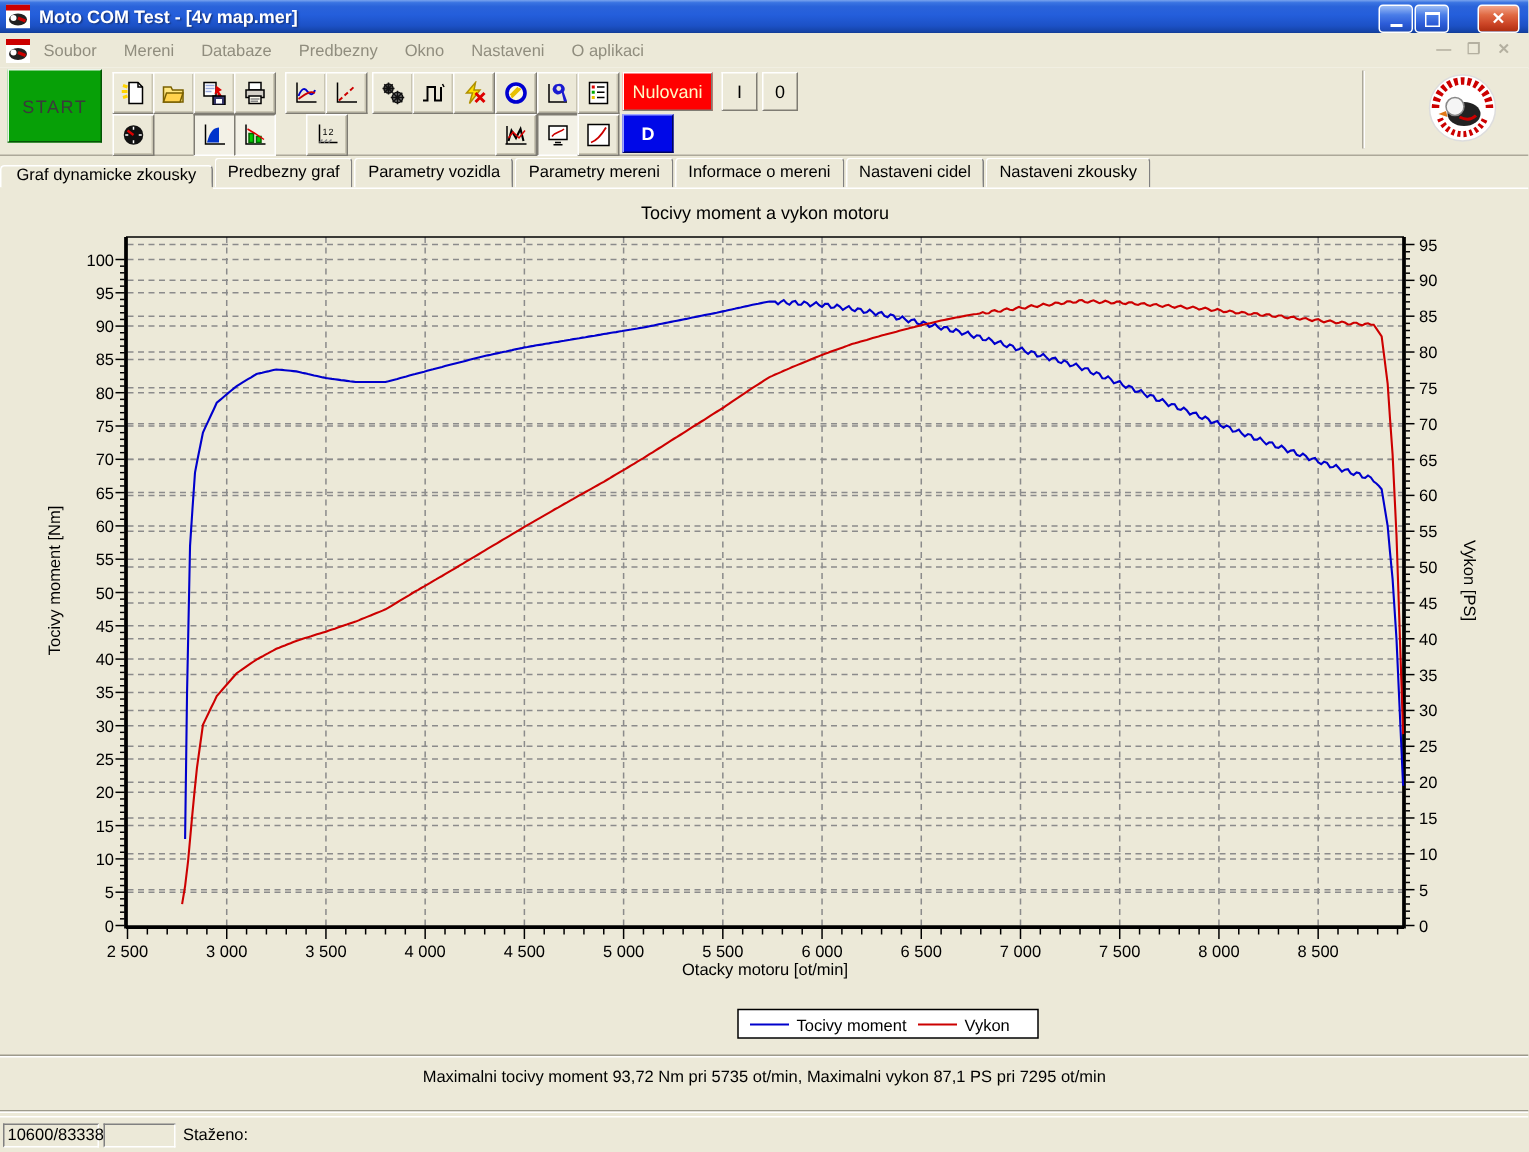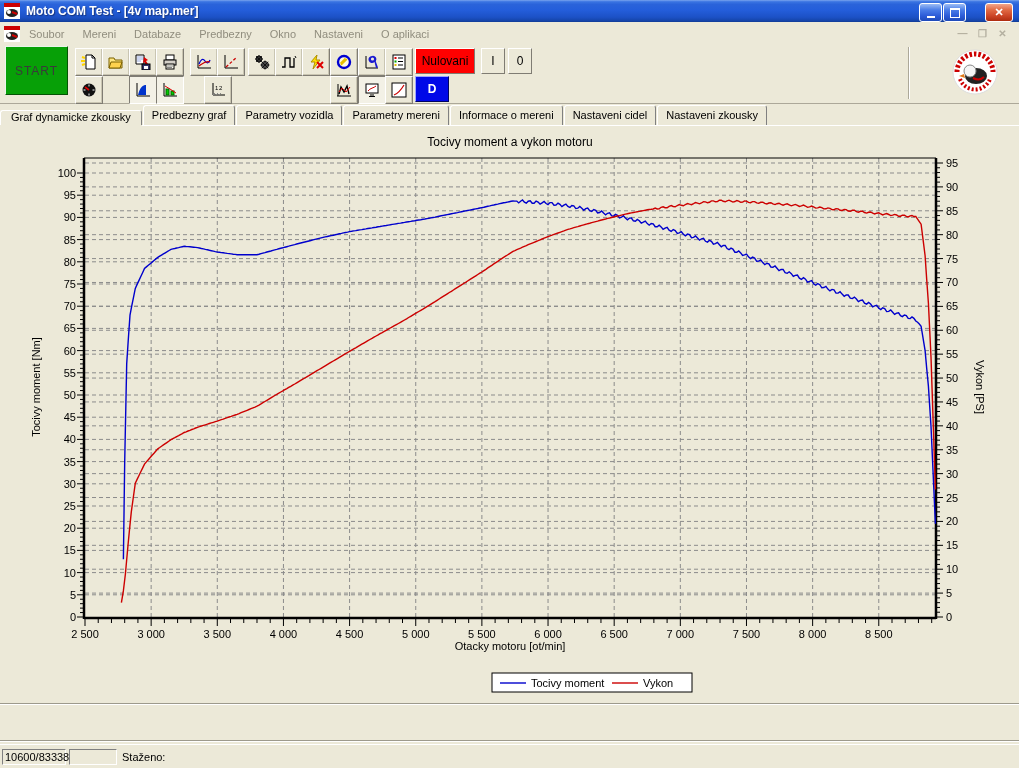--- a/index.html
+++ b/index.html
@@ -29,21 +29,21 @@
   
   #toolbar{position:absolute;left:0;top:45px;width:1019px;height:58px;background:#ece9d8;border-bottom:1px solid #aca899;}
   #start-btn{position:absolute;left:5px;top:1px;width:63px;height:49px;background:#07a007;
     border:1px solid;border-color:#e9f5e9 #045404 #045404 #e9f5e9;color:#3a3a3a;font-size:12px;
     display:flex;align-items:center;justify-content:center;letter-spacing:1px;}
   .tbtn{position:absolute;width:26px;height:26px;background:#ece9d8;
     border:1px solid;border-color:#fff #7f7c73 #7f7c73 #fff;box-shadow:inset -1px -1px 0 #c9c5b2;
     display:flex;align-items:center;justify-content:center;}
   .tbtn.pressed{border-color:#7f7c73 #fff #fff #7f7c73;box-shadow:none;background:#f3f1e6;}
   #nulovani-btn{position:absolute;left:415px;top:3px;width:60px;height:26px;background:#ff0000;
-    border:1px solid;border-color:#fff #7f7c73 #7f7c73 #fff;color:#000000;font-size:12px;
+    border:1px solid;border-color:#fff #7f7c73 #7f7c73 #fff;color:#fef9c3;font-size:12px;
     display:flex;align-items:center;justify-content:center;}
   .io-btn{position:absolute;top:3px;width:24px;height:26px;background:#ece9d8;
     border:1px solid;border-color:#fff #7f7c73 #7f7c73 #fff;color:#000;font-size:12px;
     display:flex;align-items:center;justify-content:center;}
   #d-btn{position:absolute;left:415px;top:31px;width:34px;height:26px;background:#0008e8;
     border:1px solid;border-color:#9ea6ff #000460 #000460 #9ea6ff;color:#fff;font-weight:bold;font-size:12px;
     display:flex;align-items:center;justify-content:center;}
   #logo-sep{position:absolute;left:908px;top:2px;width:1px;height:52px;background:#aca899;border-right:1px solid #fff;}
   #logo{position:absolute;left:948px;top:2px;width:54px;height:50px;}
 
@@ -671,20 +671,21 @@
       <path d="M123.4 434.3L124.7 336.6L126.7 238.9L128.3 214.5L130.0 190.1L131.7 181.2L133.5 172.3L135.3 163.4L137.1 159.4L139.0 155.4L140.8 151.5L142.7 147.5L144.5 143.5L146.4 141.9L148.3 140.3L150.2 138.7L152.1 137.1L154.0 135.5L155.9 133.9L157.8 132.4L159.7 131.2L161.5 130.1L163.4 128.9L165.3 127.8L167.2 126.7L169.1 125.5L171.0 124.4L172.9 123.9L174.8 123.5L176.7 123.0L178.6 122.6L180.4 122.1L182.3 121.7L184.2 121.3L186.1 121.5L188.0 121.6L189.9 121.8L191.8 122.0L193.7 122.2L195.6 122.4L197.5 122.6L199.4 123.0L201.4 123.5L203.4 123.9L205.4 124.4L207.4 124.8L209.4 125.3L211.3 125.7L213.3 126.1L215.3 126.6L217.3 127.0L219.3 127.3L221.3 127.6L223.2 127.8L225.2 128.1L227.2 128.4L229.2 128.6L231.2 128.9L233.2 129.2L235.2 129.4L237.1 129.7L239.1 129.7L241.1 129.7L243.1 129.7L245.1 129.7L247.1 129.7L249.0 129.7L251.0 129.7L253.0 129.7L255.0 129.7L257.0 129.7L259.0 129.2L261.0 128.6L262.9 128.1L264.9 127.6L266.9 127.0L268.9 126.5L270.9 126.0L272.9 125.4L274.8 124.9L276.8 124.4L278.8 123.8L280.8 123.3L282.8 122.8L284.8 122.2L286.8 121.7L288.7 121.2L290.7 120.6L292.7 120.1L294.7 119.6L296.7 119.0L298.7 118.5L300.7 118.0L302.8 117.5L304.8 117.0L306.8 116.5L308.9 116.0L310.9 115.5L313.0 114.9L315.0 114.4L317.0 113.9L319.1 113.4L321.1 112.9L323.1 112.4L325.2 111.9L327.2 111.5L329.2 111.0L331.3 110.6L333.3 110.2L335.3 109.7L337.4 109.3L339.4 108.8L341.5 108.4L343.5 107.9L345.5 107.5L347.6 107.1L349.6 106.6L351.6 106.3L353.7 105.9L355.7 105.6L357.7 105.2L359.8 104.9L361.8 104.6L363.8 104.2L365.9 103.9L367.9 103.5L369.9 103.2L372.0 102.9L374.0 102.5L376.1 102.2L378.1 101.8L380.1 101.5L382.2 101.1L384.2 100.8L386.2 100.5L388.3 100.1L390.3 99.8L392.3 99.4L394.4 99.1L396.4 98.8L398.4 98.4L400.5 98.1L402.5 97.7L404.5 97.4L406.6 97.0L408.6 96.7L410.7 96.4L412.7 96.0L414.7 95.7L416.8 95.3L418.8 95.0L420.8 94.7L422.9 94.3L424.9 94.0L426.9 93.6L429.0 93.3L431.0 92.9L433.0 92.5L435.1 92.1L437.1 91.6L439.1 91.2L441.2 90.8L443.2 90.4L445.3 90.0L447.3 89.6L449.3 89.2L451.4 88.8L453.4 88.4L455.4 88.0L457.5 87.6L459.5 87.1L461.5 86.7L463.6 86.3L465.6 85.9L467.6 85.5L469.7 85.1L471.7 84.7L473.7 84.3L475.8 83.9L477.8 83.5L479.9 83.0L481.9 82.6L483.9 82.2L485.9 81.7L487.8 81.3L489.8 80.9L491.8 80.4L493.8 80.0L495.8 79.5L497.8 79.1L499.7 78.6L501.7 78.2L503.6 77.8L505.5 77.5L507.4 77.1L509.2 76.7L511.1 76.3L513.0 76.0L514.9 76.1L516.8 76.1L518.7 77.9L520.6 76.2L522.5 75.0L524.4 77.1L526.3 78.2L528.2 76.2L530.2 75.7L532.2 78.2L534.1 78.2L536.1 76.0L538.1 77.0L540.1 79.2L542.1 77.9L544.1 76.4L546.1 78.5L548.0 79.6L550.0 77.6L552.0 77.6L554.0 80.2L556.0 80.0L558.0 78.1L559.9 79.4L561.9 81.6L563.9 80.2L565.9 79.1L567.9 81.4L569.9 82.5L571.8 80.6L573.8 80.9L575.8 83.6L577.8 83.2L579.8 81.5L581.8 83.2L583.8 85.2L585.7 83.7L587.7 83.0L589.7 85.6L591.7 86.5L593.7 84.6L595.7 85.3L597.6 88.0L599.6 87.5L601.6 86.0L603.6 88.0L605.6 89.9L607.6 88.3L609.6 87.9L611.5 90.7L613.5 91.3L615.5 89.4L617.5 90.4L619.5 93.0L621.5 92.2L623.4 90.8L625.4 93.1L627.4 94.8L629.4 93.1L631.4 93.0L633.4 95.8L635.4 96.2L637.3 94.4L639.3 95.7L641.3 98.2L643.3 97.2L645.3 96.1L647.3 98.6L649.2 100.2L651.2 98.5L653.2 98.8L655.2 101.7L657.2 101.8L659.2 100.2L661.1 101.9L663.1 104.3L665.1 103.2L667.1 102.4L669.1 105.2L671.2 106.4L673.2 104.6L675.2 105.6L677.3 108.5L679.3 107.8L681.3 106.7L683.4 109.3L685.4 110.9L687.5 109.1L689.5 109.7L691.5 112.7L693.6 112.4L695.5 111.0L697.5 113.1L699.5 115.2L701.5 113.8L703.5 113.4L705.5 116.3L707.5 117.1L709.4 115.3L711.4 116.4L713.4 119.2L715.4 118.6L717.4 117.4L719.4 119.7L721.3 121.8L723.2 120.5L725.2 120.5L727.1 123.5L729.0 124.7L731.0 123.1L732.9 124.1L734.9 127.2L736.8 127.3L738.7 125.9L740.7 127.9L742.6 130.5L744.5 129.8L746.5 129.0L748.5 131.9L750.5 133.6L752.6 132.1L754.6 133.1L756.7 136.3L758.7 136.1L760.7 135.0L762.8 137.6L764.8 139.7L766.8 138.3L768.9 138.8L770.9 142.1L772.9 142.3L775.0 141.0L777.0 143.3L779.0 145.7L781.1 144.4L783.1 144.5L785.1 147.7L787.2 148.3L789.2 146.8L791.3 148.7L793.3 151.4L795.3 150.4L797.4 150.1L799.4 153.2L801.4 154.3L803.5 152.7L805.5 154.2L807.5 157.1L809.6 156.4L811.6 155.7L813.6 158.7L815.7 160.2L817.7 158.6L819.8 159.7L821.8 162.8L823.8 162.5L825.9 161.4L827.9 164.1L829.9 165.9L832.0 164.4L834.0 164.9L836.0 168.1L838.1 168.1L840.1 166.7L842.1 169.1L844.2 171.3L846.2 169.9L848.2 170.0L850.3 173.2L852.3 173.6L854.4 172.1L856.4 174.0L858.4 176.6L860.5 175.4L862.5 175.1L864.5 178.2L866.6 179.1L868.6 177.4L870.6 179.0L872.7 181.8L874.7 180.9L876.7 180.3L878.8 183.2L880.8 184.5L882.7 182.8L884.7 183.6L886.7 186.6L888.7 186.4L890.7 185.0L892.7 187.2L894.6 189.4L896.6 188.1L898.6 187.8L900.5 190.6L902.4 191.6L904.4 190.0L906.3 190.5L908.2 193.4L910.1 193.6L912.0 192.0L913.9 193.3L915.8 196.0L917.6 197.3L919.3 199.0L921.1 201.2L923.1 213.4L925.1 225.6L926.7 243.4L928.4 261.1L931.0 301.1L933.0 345.5L934.6 381.0L935.4 398.8" fill="none" stroke="#0000cc" stroke-width="1.4"></path>
       <path d="M121.4 477.7L123.4 465.7L125.4 449.0L128.0 420.3L129.6 403.6L131.3 386.9L133.3 372.5L135.3 358.2L137.1 354.4L139.0 350.5L140.8 346.7L142.7 342.9L144.5 339.1L146.4 336.9L148.3 334.7L150.2 332.5L152.1 330.3L154.0 328.2L155.9 326.0L157.8 323.8L159.7 322.5L161.5 321.2L163.4 319.9L165.3 318.6L167.2 317.3L169.1 316.0L171.0 314.7L172.9 313.7L174.8 312.7L176.7 311.6L178.6 310.6L180.4 309.6L182.3 308.6L184.2 307.5L186.1 306.8L188.0 306.0L189.9 305.3L191.8 304.5L193.7 303.8L195.6 303.0L197.5 302.3L199.4 301.7L201.4 301.0L203.4 300.4L205.4 299.8L207.4 299.2L209.4 298.5L211.3 297.9L213.3 297.3L215.3 296.7L217.3 296.1L219.3 295.4L221.3 294.7L223.2 294.1L225.2 293.4L227.2 292.7L229.2 292.0L231.2 291.4L233.2 290.7L235.2 290.0L237.1 289.4L239.1 288.6L241.1 287.7L243.1 286.9L245.1 286.1L247.1 285.3L249.0 284.5L251.0 283.7L253.0 282.9L255.0 282.1L257.0 281.2L259.0 280.1L261.0 278.9L262.9 277.7L264.9 276.5L266.9 275.3L268.9 274.1L270.9 272.9L272.9 271.7L274.8 270.5L276.8 269.3L278.8 268.2L280.8 267.0L282.8 265.9L284.8 264.7L286.8 263.6L288.7 262.4L290.7 261.3L292.7 260.1L294.7 259.0L296.7 257.8L298.7 256.6L300.7 255.4L302.8 254.2L304.8 253.0L306.8 251.8L308.9 250.6L310.9 249.3L313.0 248.1L315.0 246.9L317.0 245.7L319.1 244.5L321.1 243.3L323.1 242.1L325.2 240.8L327.2 239.6L329.2 238.4L331.3 237.2L333.3 236.0L335.3 234.8L337.4 233.6L339.4 232.4L341.5 231.1L343.5 229.9L345.5 228.7L347.6 227.5L349.6 226.3L351.6 225.1L353.7 223.9L355.7 222.8L357.7 221.6L359.8 220.4L361.8 219.2L363.8 218.1L365.9 216.9L367.9 215.7L369.9 214.5L372.0 213.4L374.0 212.2L376.1 211.0L378.1 209.9L380.1 208.7L382.2 207.6L384.2 206.4L386.2 205.3L388.3 204.2L390.3 203.0L392.3 201.9L394.4 200.7L396.4 199.6L398.4 198.5L400.5 197.3L402.5 196.2L404.5 195.0L406.6 193.8L408.6 192.5L410.7 191.3L412.7 190.1L414.7 188.9L416.8 187.7L418.8 186.5L420.8 185.3L422.9 184.1L424.9 182.8L426.9 181.6L429.0 180.4L431.0 179.1L433.0 177.8L435.1 176.6L437.1 175.3L439.1 174.0L441.2 172.7L443.2 171.4L445.3 170.1L447.3 168.8L449.3 167.5L451.4 166.3L453.4 165.0L455.4 163.7L457.5 162.4L459.5 161.1L461.5 159.8L463.6 158.5L465.6 157.3L467.6 156.0L469.7 154.7L471.7 153.4L473.7 152.1L475.8 150.8L477.8 149.5L479.9 148.2L481.9 147.0L483.9 145.6L485.9 144.3L487.8 142.9L489.8 141.6L491.8 140.3L493.8 138.9L495.8 137.6L497.8 136.3L499.7 134.9L501.7 133.6L503.6 132.4L505.5 131.2L507.4 130.0L509.2 128.8L511.1 127.6L513.0 126.4L514.9 125.6L516.8 124.7L518.7 123.9L520.6 123.1L522.5 122.2L524.4 121.4L526.3 120.6L528.2 119.7L530.2 118.9L532.2 118.1L534.1 117.3L536.1 116.5L538.1 115.7L540.1 114.8L542.1 114.0L544.1 113.2L546.1 112.4L548.0 111.6L550.0 110.9L552.0 110.2L554.0 109.4L556.0 108.7L558.0 108.0L559.9 107.3L561.9 106.6L563.9 105.9L565.9 105.1L567.9 104.4L569.9 103.9L571.8 103.3L573.8 102.7L575.8 102.1L577.8 101.6L579.8 101.0L581.8 100.4L583.8 99.8L585.7 99.3L587.7 98.7L589.7 98.2L591.7 97.6L593.7 97.1L595.7 96.6L597.6 96.1L599.6 95.5L601.6 95.0L603.6 94.5L605.6 94.0L607.6 93.4L609.6 93.0L611.5 92.5L613.5 92.0L615.5 91.5L617.5 91.0L619.5 90.6L621.5 90.1L623.4 89.6L625.4 89.1L627.4 88.7L629.4 88.3L631.4 87.9L633.4 87.5L635.4 87.1L637.3 86.7L639.3 86.4L641.3 86.0L643.3 85.6L645.3 85.2L647.3 84.8L649.2 84.5L651.2 84.3L653.2 84.0L655.2 83.1L657.2 84.0L659.2 83.8L661.1 82.3L663.1 81.8L665.1 82.7L667.1 82.8L669.1 81.4L671.2 80.6L673.2 81.5L675.2 81.8L677.3 80.5L679.3 79.6L681.3 80.3L683.4 80.8L685.4 79.5L687.5 78.5L689.5 79.2L691.5 79.7L693.6 78.6L695.5 77.5L697.5 78.1L699.5 78.8L701.5 78.0L703.5 76.7L705.5 76.9L707.5 77.8L709.4 77.3L711.4 75.9L713.4 75.9L715.4 76.8L717.4 76.6L719.4 75.2L721.3 75.1L723.2 76.3L725.2 76.8L727.1 75.8L729.0 75.2L731.0 76.2L732.9 77.1L734.9 76.5L736.8 75.5L738.7 76.1L740.7 77.3L742.6 77.1L744.5 76.0L746.5 76.1L748.5 77.4L750.5 77.7L752.6 76.6L754.6 76.6L756.7 77.9L758.7 78.3L760.7 77.3L762.8 77.1L764.8 78.4L766.8 79.0L768.9 78.0L770.9 77.7L772.9 78.9L775.0 79.6L777.0 78.7L779.0 78.2L781.1 79.4L783.1 80.2L785.1 79.4L787.2 78.8L789.2 79.8L791.3 80.8L793.3 80.1L795.3 79.4L797.4 80.3L799.4 81.4L801.4 80.9L803.5 80.1L805.5 81.0L807.5 82.3L809.6 81.9L811.6 81.0L813.6 81.8L815.7 83.1L817.7 82.9L819.8 82.0L821.8 82.6L823.8 83.9L825.9 83.8L827.9 82.9L829.9 83.3L832.0 84.6L834.0 84.7L836.0 83.7L838.1 83.9L840.1 85.3L842.1 85.5L844.2 84.5L846.2 84.6L848.2 86.0L850.3 86.3L852.3 85.3L854.4 85.3L856.4 86.7L858.4 87.2L860.5 86.3L862.5 86.1L864.5 87.5L866.6 88.1L868.6 87.3L870.6 87.0L872.7 88.2L874.7 89.0L876.7 88.2L878.8 87.8L880.8 89.0L882.7 89.9L884.7 89.2L886.7 88.6L888.7 89.5L890.7 90.6L892.7 90.2L894.6 89.4L896.6 90.0L898.6 91.3L900.5 91.2L902.4 90.2L904.4 90.2L906.3 91.4L908.2 91.9L910.1 90.9L912.0 90.5L913.9 91.5L915.8 91.5L917.6 94.1L919.3 96.6L921.1 99.2L923.1 114.9L925.1 130.7L926.7 154.4L928.4 178.0L931.0 232.0L933.0 291.8L934.6 340.0L935.4 364.4" fill="none" stroke="#cc0000" stroke-width="1.4"></path>
       <rect x="492" y="548" width="200" height="19" fill="#fff" stroke="#000"></rect>
       <line x1="500" y1="558" x2="526" y2="558" stroke="#0000cc" stroke-width="1.4"></line>
       <text x="531" y="562" class="alabel">Tocivy moment</text>
       <line x1="612" y1="558" x2="638" y2="558" stroke="#cc0000" stroke-width="1.4"></line>
       <text x="643" y="562" class="alabel">Vykon</text>
     </svg>
 
   <div class="groove" style="top:703px"></div>
+  <div id="summary">Maximalni tocivy moment 93,72 Nm pri 5735 ot/min,  Maximalni vykon 87,1 PS pri 7295 ot/min</div>
   <div class="groove" style="top:740px"></div>
 
   <div id="statusbar">
     <div class="spanel" style="left:2px;width:64px">10600/83338</div>
     <div class="spanel" style="left:69px;width:48px"></div>
     <span id="stazeno">Staženo:</span>
   </div>
 
 </div>
 

